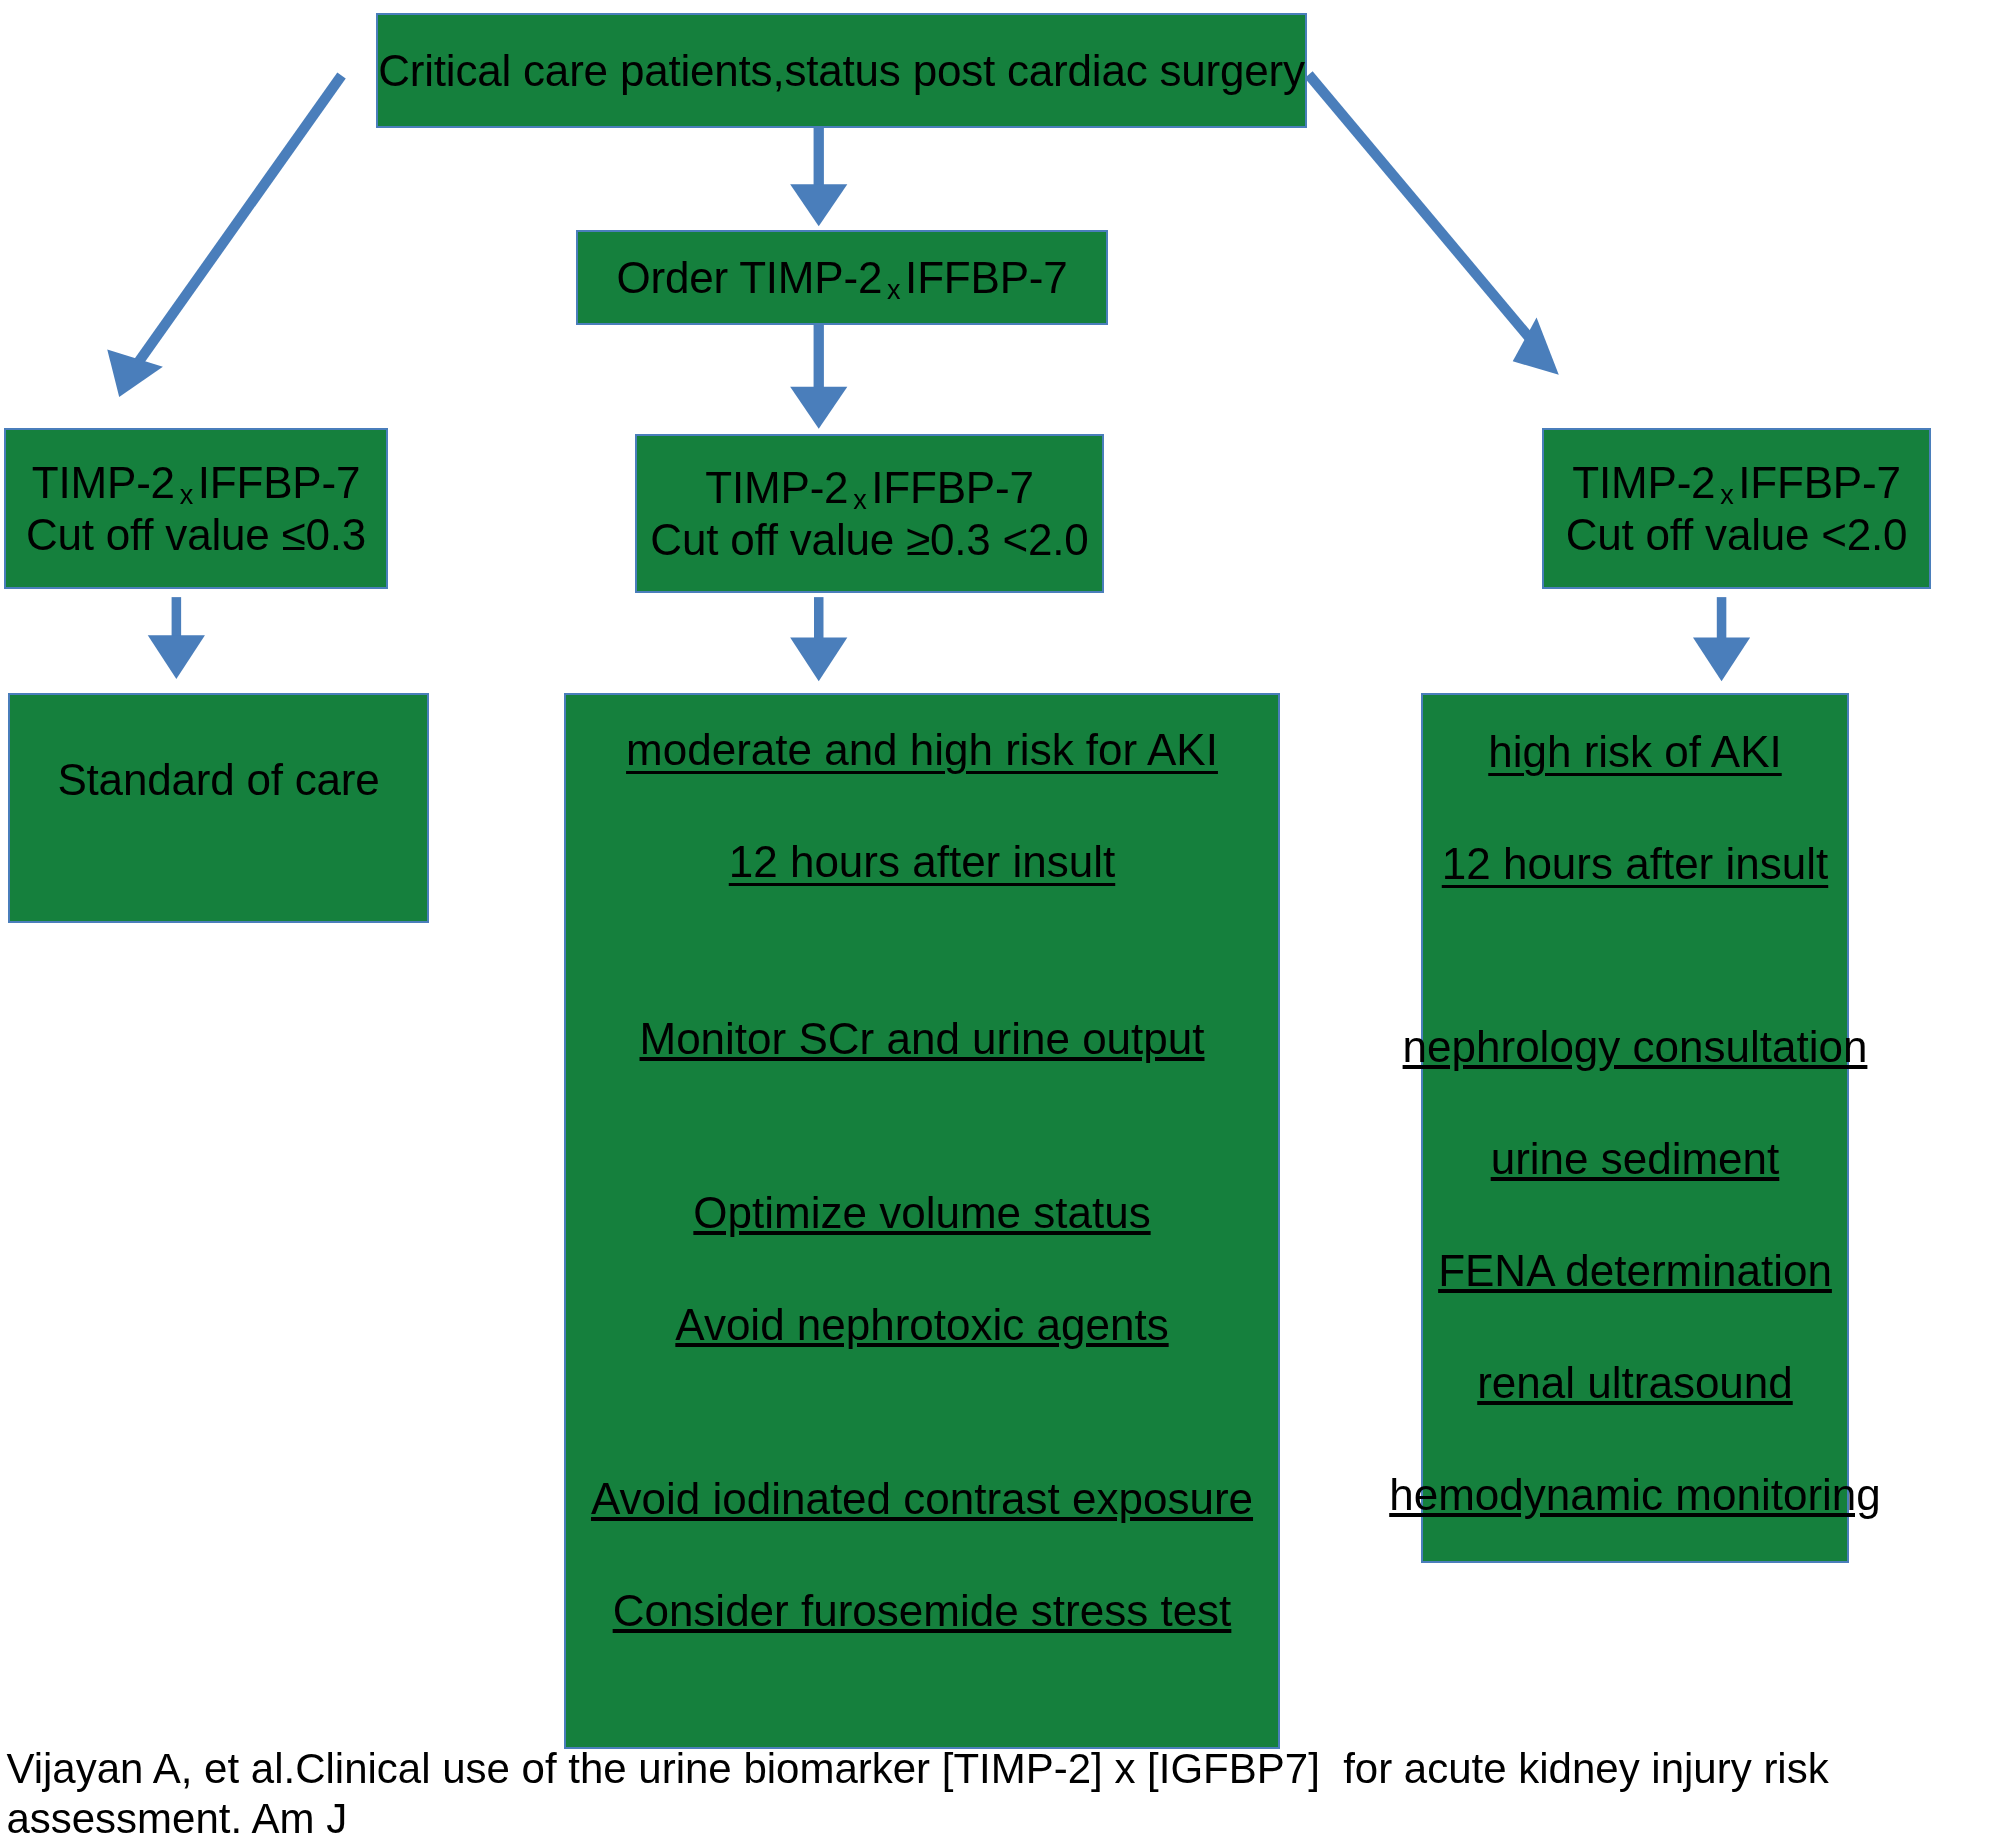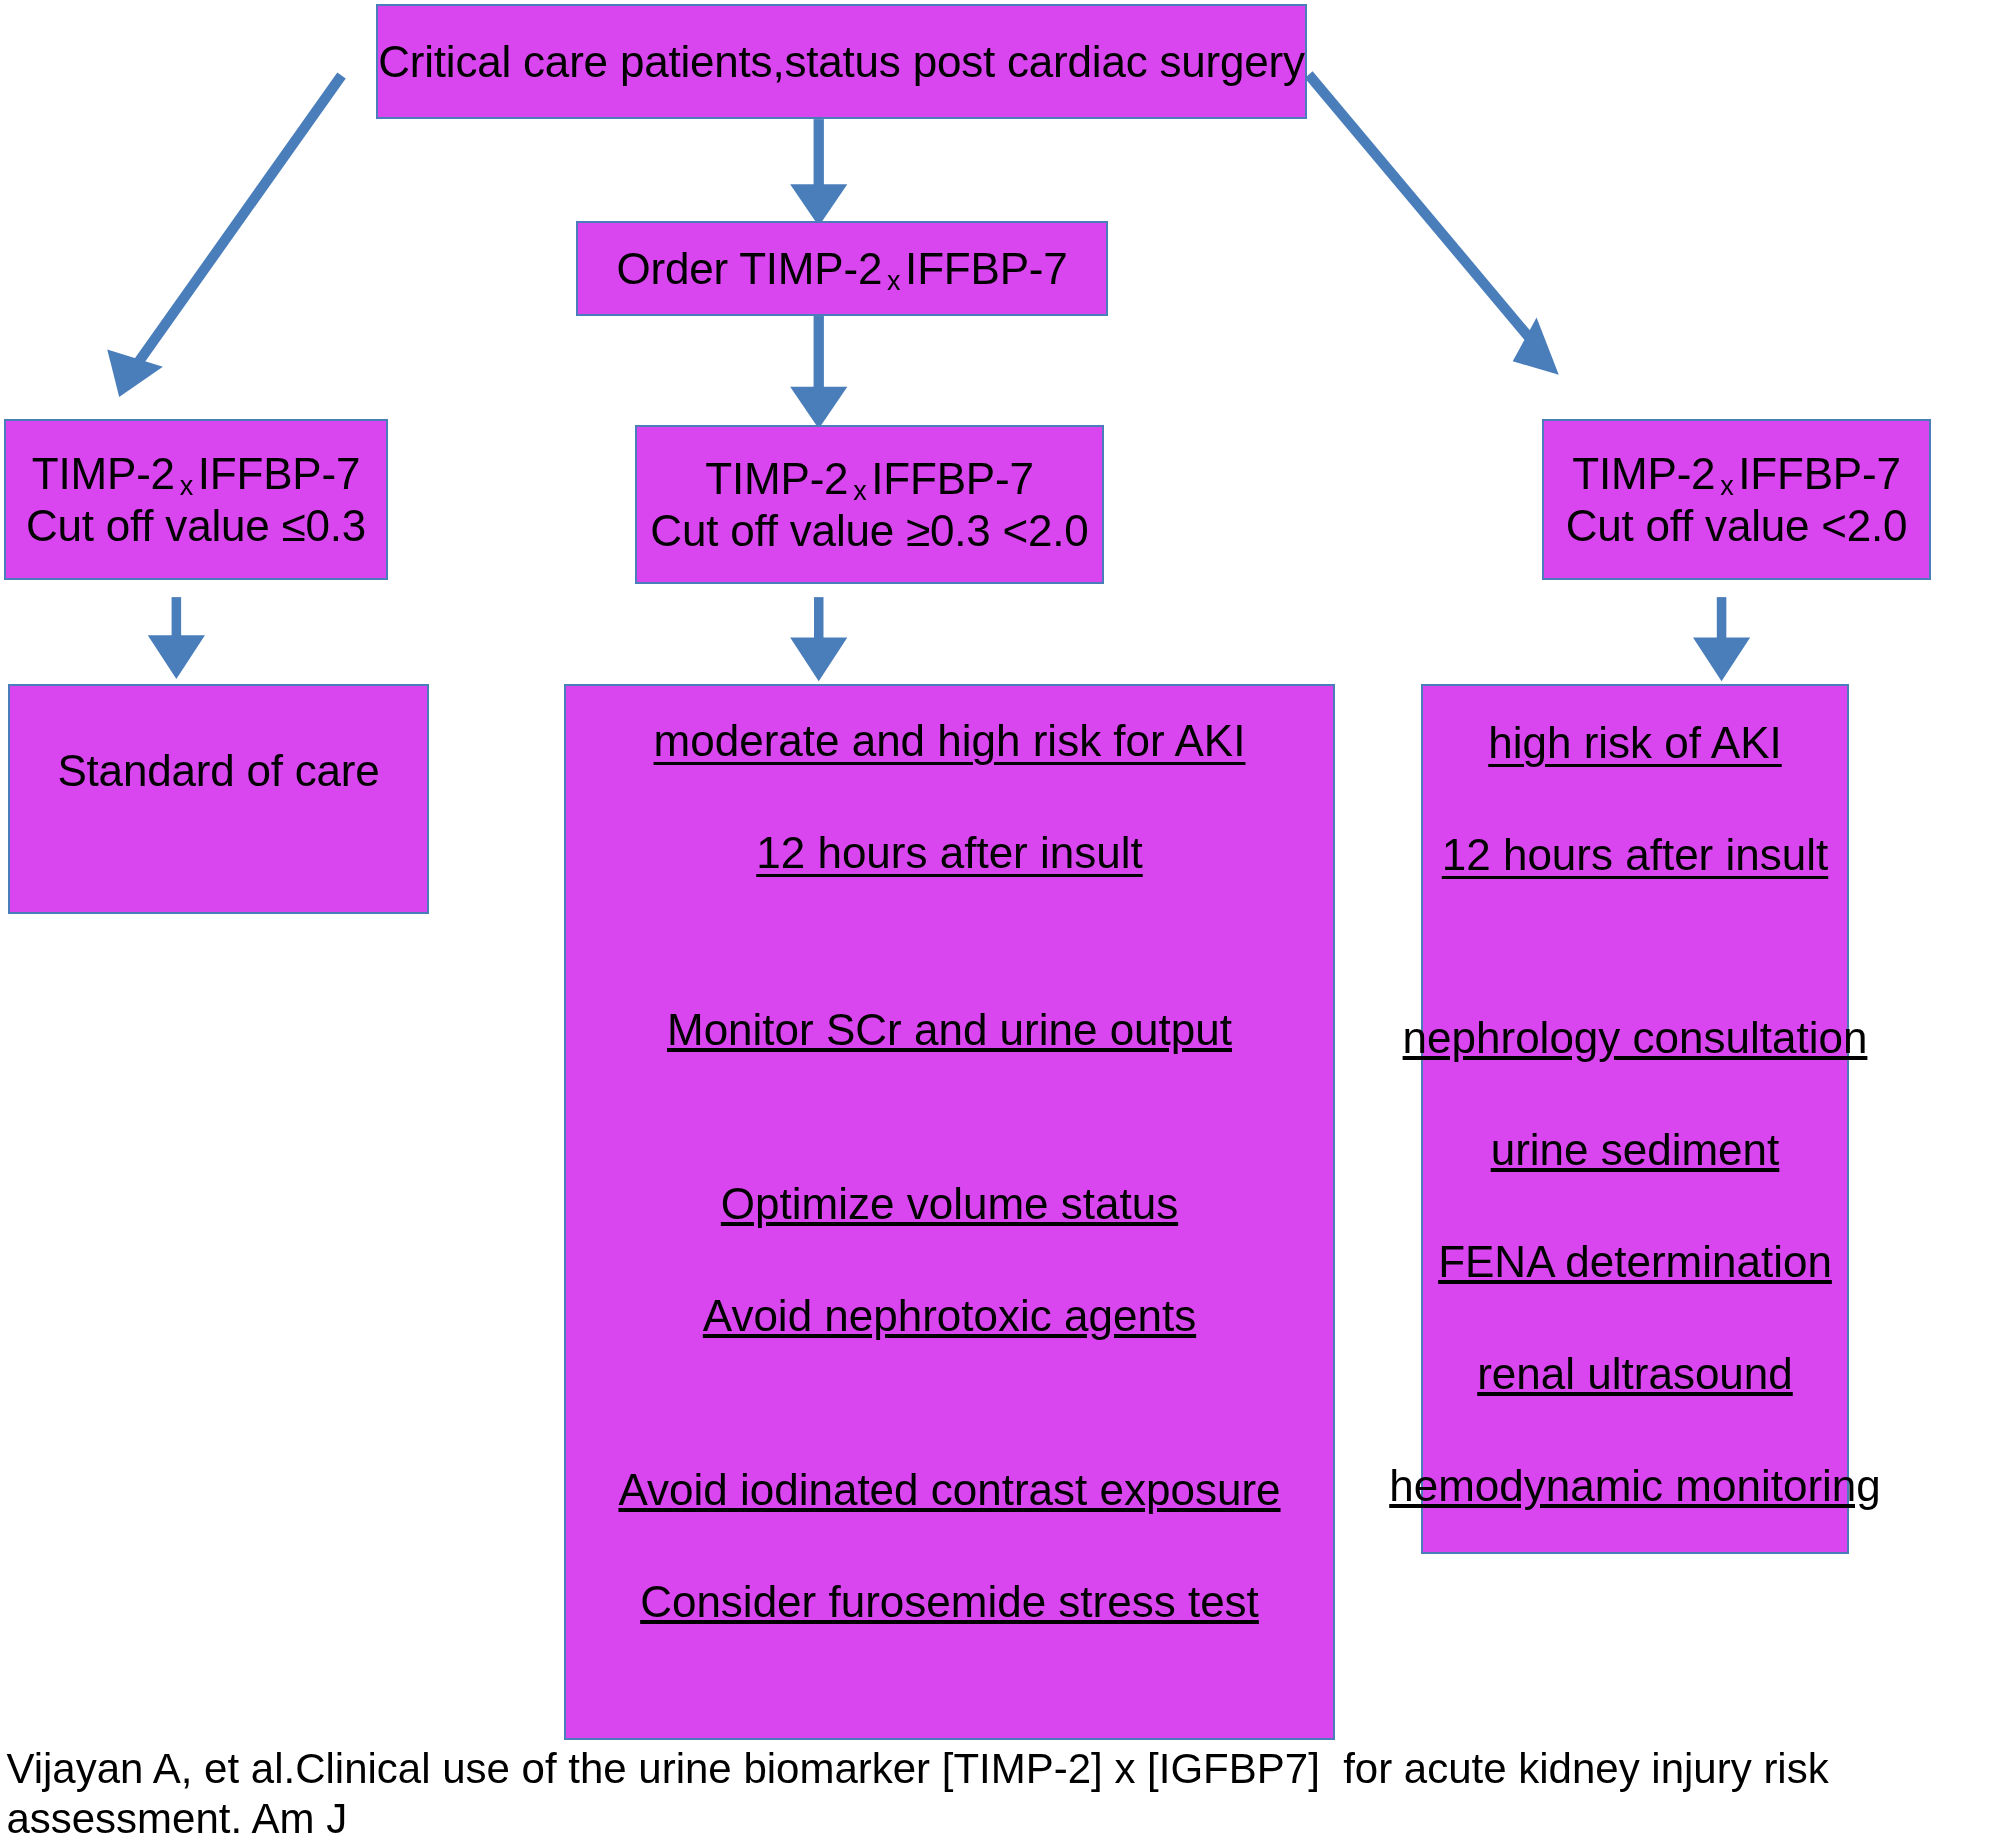--- a/index.html
+++ b/index.html
@@ -23,25 +23,26 @@
     left: 0;
     top: 0;
     width: 1994px;
     height: 1839px;
     pointer-events: none;
   }
   .node {
     position: absolute;
     box-sizing: border-box;
     border: 2.4px solid #4a7ebb;
-    background: #d946ef;
+    background: #15803d;
     display: flex;
     flex-direction: column;
     align-items: center;
     justify-content: center;
+    margin-top: 9px;
   }
   .node-line {
     font-size: 44px;
     line-height: 1.18;
     white-space: nowrap;
     text-align: center;
     letter-spacing: -0.2px;
   }
   .sub-x {
     font-size: 27px;
@@ -64,21 +65,21 @@
   #node-mid {
     left: 635px; top: 425px; width: 469px; height: 159px;
   }
   #node-high {
     left: 1542px; top: 419px; width: 389px; height: 161px;
   }
   #node-standard {
     left: 8px; top: 684px; width: 421px; height: 230px;
   }
   #node-moderate {
-    left: 564px; top: 684px; width: 771px; height: 1056px;
+    left: 564px; top: 684px; width: 716px; height: 1056px;
     justify-content: flex-start;
     padding-top: 30px;
   }
   #node-highrisk {
     left: 1421px; top: 684px; width: 428px; height: 870px;
     justify-content: flex-start;
     padding-top: 32px;
   }
 
   .panel-heading {

